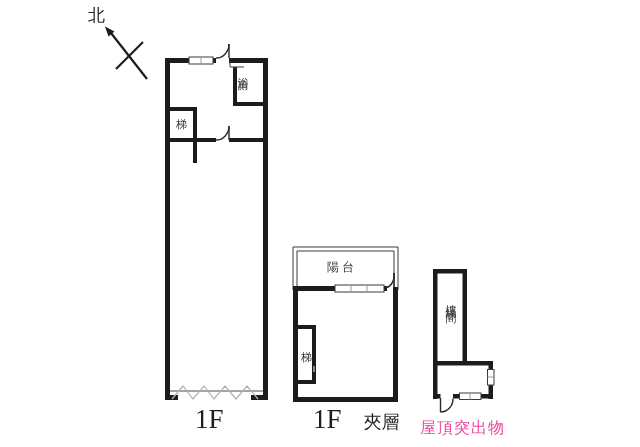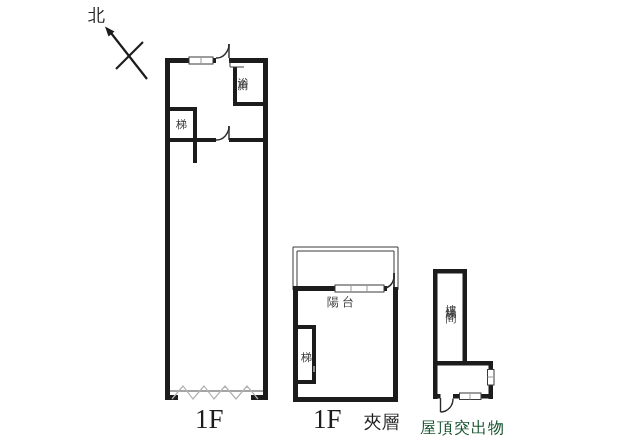--- a/index.html
+++ b/index.html
@@ -16,24 +16,24 @@
     color:#222;
     white-space:nowrap;
     line-height:1;
   }
   .lbl.v{
     writing-mode:vertical-rl;
     text-orientation:upright;
   }
   .north{font-size:17px;}
   .room{font-size:11px;color:#333;letter-spacing:1px;}
-  .balcony{font-size:12px;color:#333;letter-spacing:3px;margin-top:35px;}
+  .balcony{font-size:12px;color:#333;letter-spacing:3px;}
   .floor-big{font-size:27px;color:#1d1d1d;text-align:right;}
   .floor-small{font-size:18px;color:#1d1d1d;margin-left:22px;}
-  .roof-lbl{font-size:16px;color:#14532d;letter-spacing:1px;text-align:center;}
+  .roof-lbl{font-size:16px;color:#ec4899;letter-spacing:1px;text-align:center;}
   .mezz-row{display:flex;align-items:baseline;}
 </style>
 </head>
 <body>
 
 <div class="canvas">
 
   <svg class="plan-svg" width="640" height="447" viewBox="0 0 640 447">
 
     <g stroke="#1c1c1c" stroke-width="2.2" fill="none">

